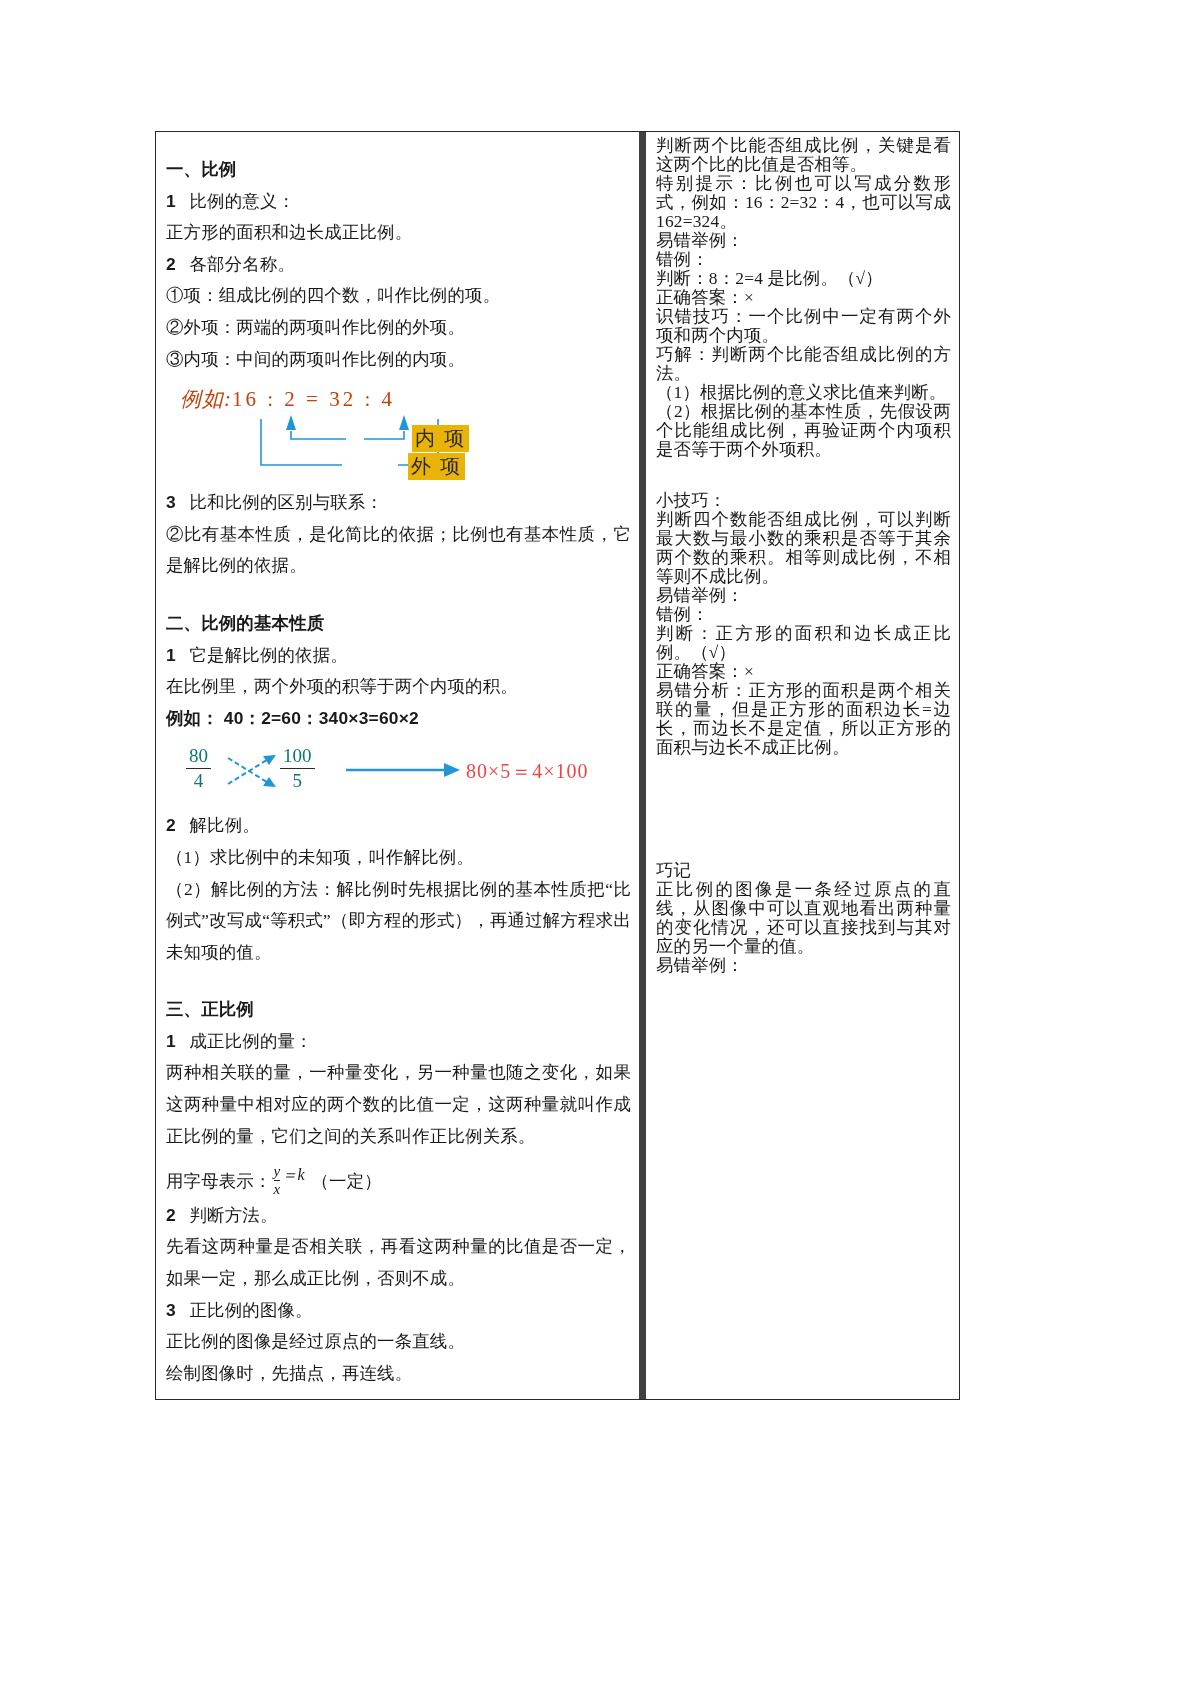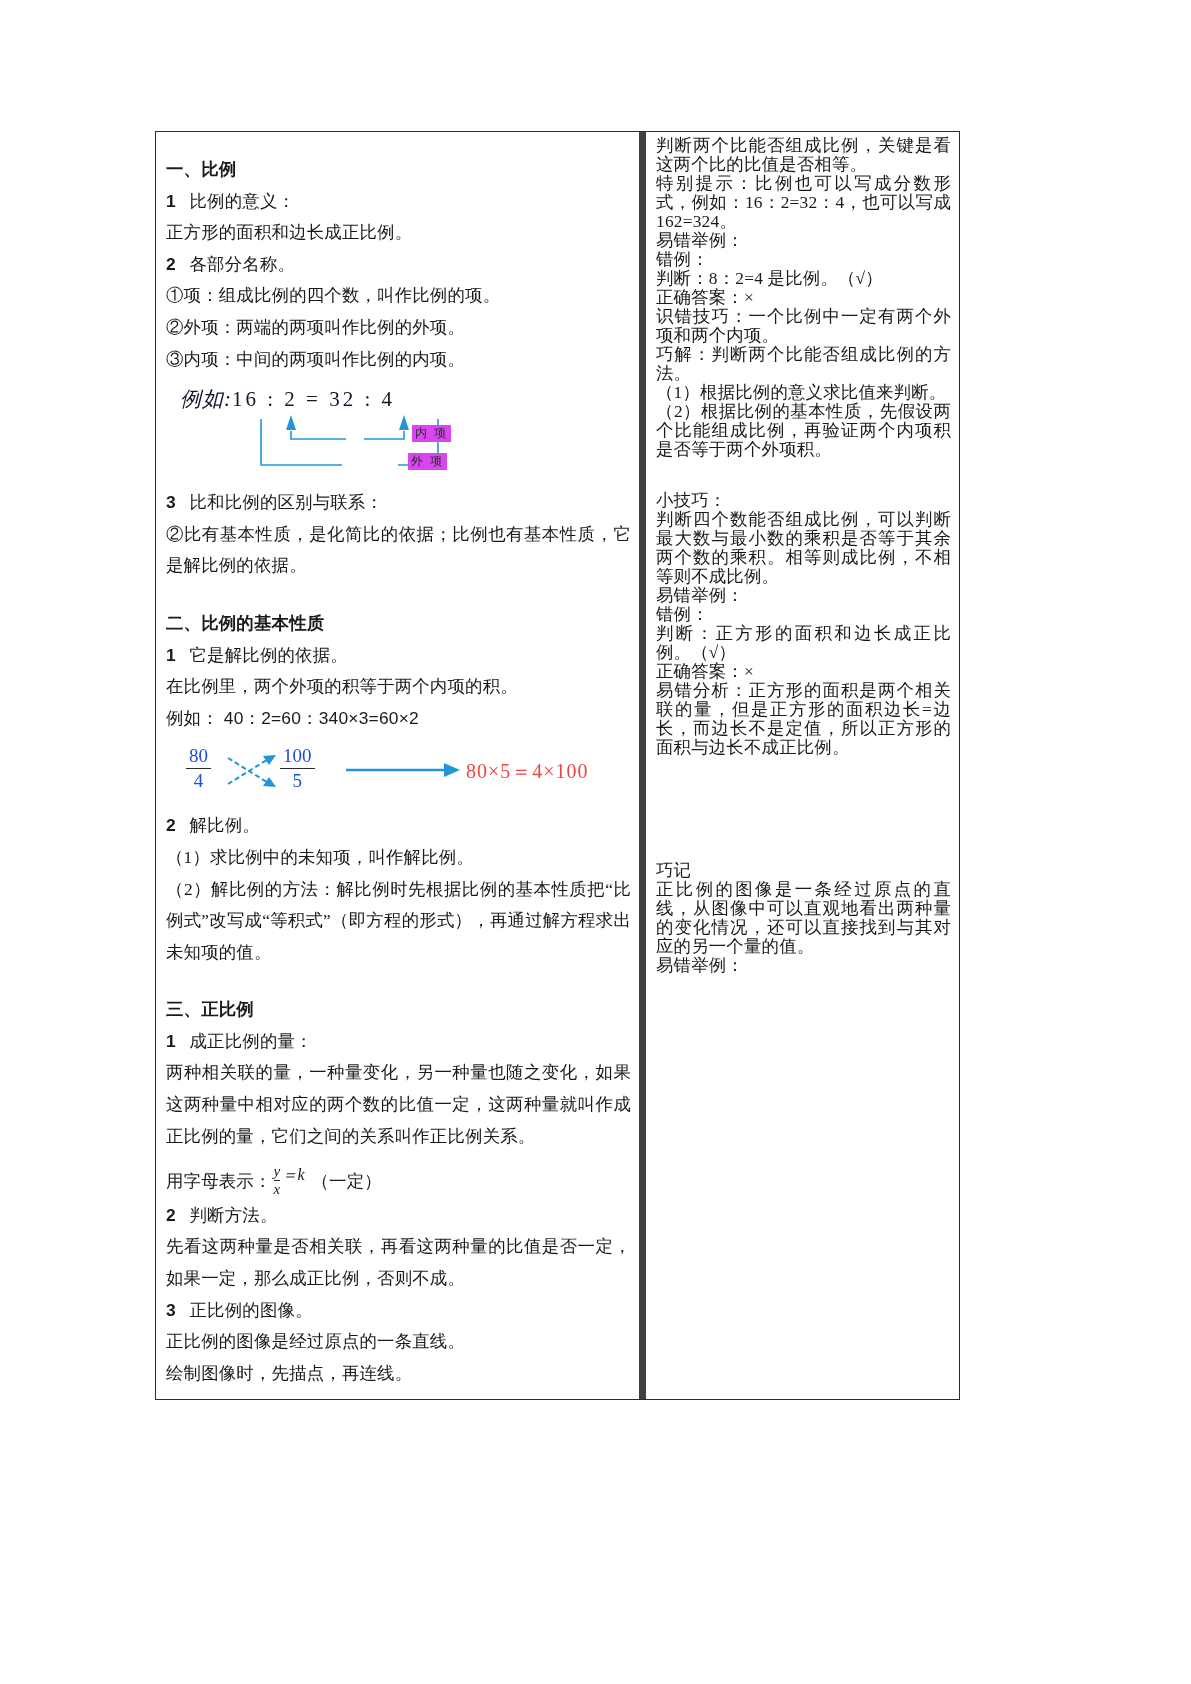--- a/index.html
+++ b/index.html
@@ -67,21 +67,21 @@
 
   p.heading {
     font-weight: 700;
   }
   .num {
     font-weight: 700;
     font-family: "Liberation Sans", sans-serif;
   }
   .mono-ish {
     font-family: "Liberation Sans", sans-serif;
-    font-weight: 400;
+    font-weight: 700;
     font-size: 16.4px;
   }
   .spacer-sm { height: 14px; }
   .spacer-md { height: 26px; }
   .spacer-lg { height: 32px; }
   .spacer-xxl { height: 104px; }
 
   
   .fig-terms {
     position: relative;
@@ -90,51 +90,51 @@
   }
   .fig-terms .expr {
     position: absolute;
     left: 14px;
     top: 0;
     font-family: "Liberation Serif", serif;
     font-style: italic;
     font-size: 21px;
     letter-spacing: 1px;
     white-space: nowrap;
-    color: #0f172a;
+    color: #c2410c;
   }
   .fig-terms .expr .nums {
     font-style: normal;
     letter-spacing: 3px;
   }
   .fig-terms svg { position: absolute; left: 0; top: 0; }
   .fig-terms .lbl {
     position: absolute;
-    font-size: 12px;
+    font-size: 20px;
     color: #2a2a2a;
     letter-spacing: 2px;
-    background: #d946ef;
+    background: #eab308;
     padding: 0 3px;
   }
   .lbl-inner { left: 246px; top: 40px; }
   .lbl-outer { left: 242px; top: 68px; }
 
   
   .fig-frac {
     position: relative;
     height: 64px;
     margin: 8px 0 4px 0;
   }
   .fig-frac .frac {
     position: absolute;
     display: inline-block;
     text-align: center;
     font-family: "Liberation Serif", serif;
     font-size: 19px;
-    color: #1d4ed8;
+    color: #0f766e;
     line-height: 1.05;
   }
   .fig-frac .frac .top { display: block; padding: 0 3px; }
   .fig-frac .frac .bar {
     display: block;
     border-top: 1.4px solid #2a2a2a;
     margin: 2px 0;
   }
   .fig-frac .frac .bot { display: block; }
   .frac-a { left: 20px; top: 4px; }

